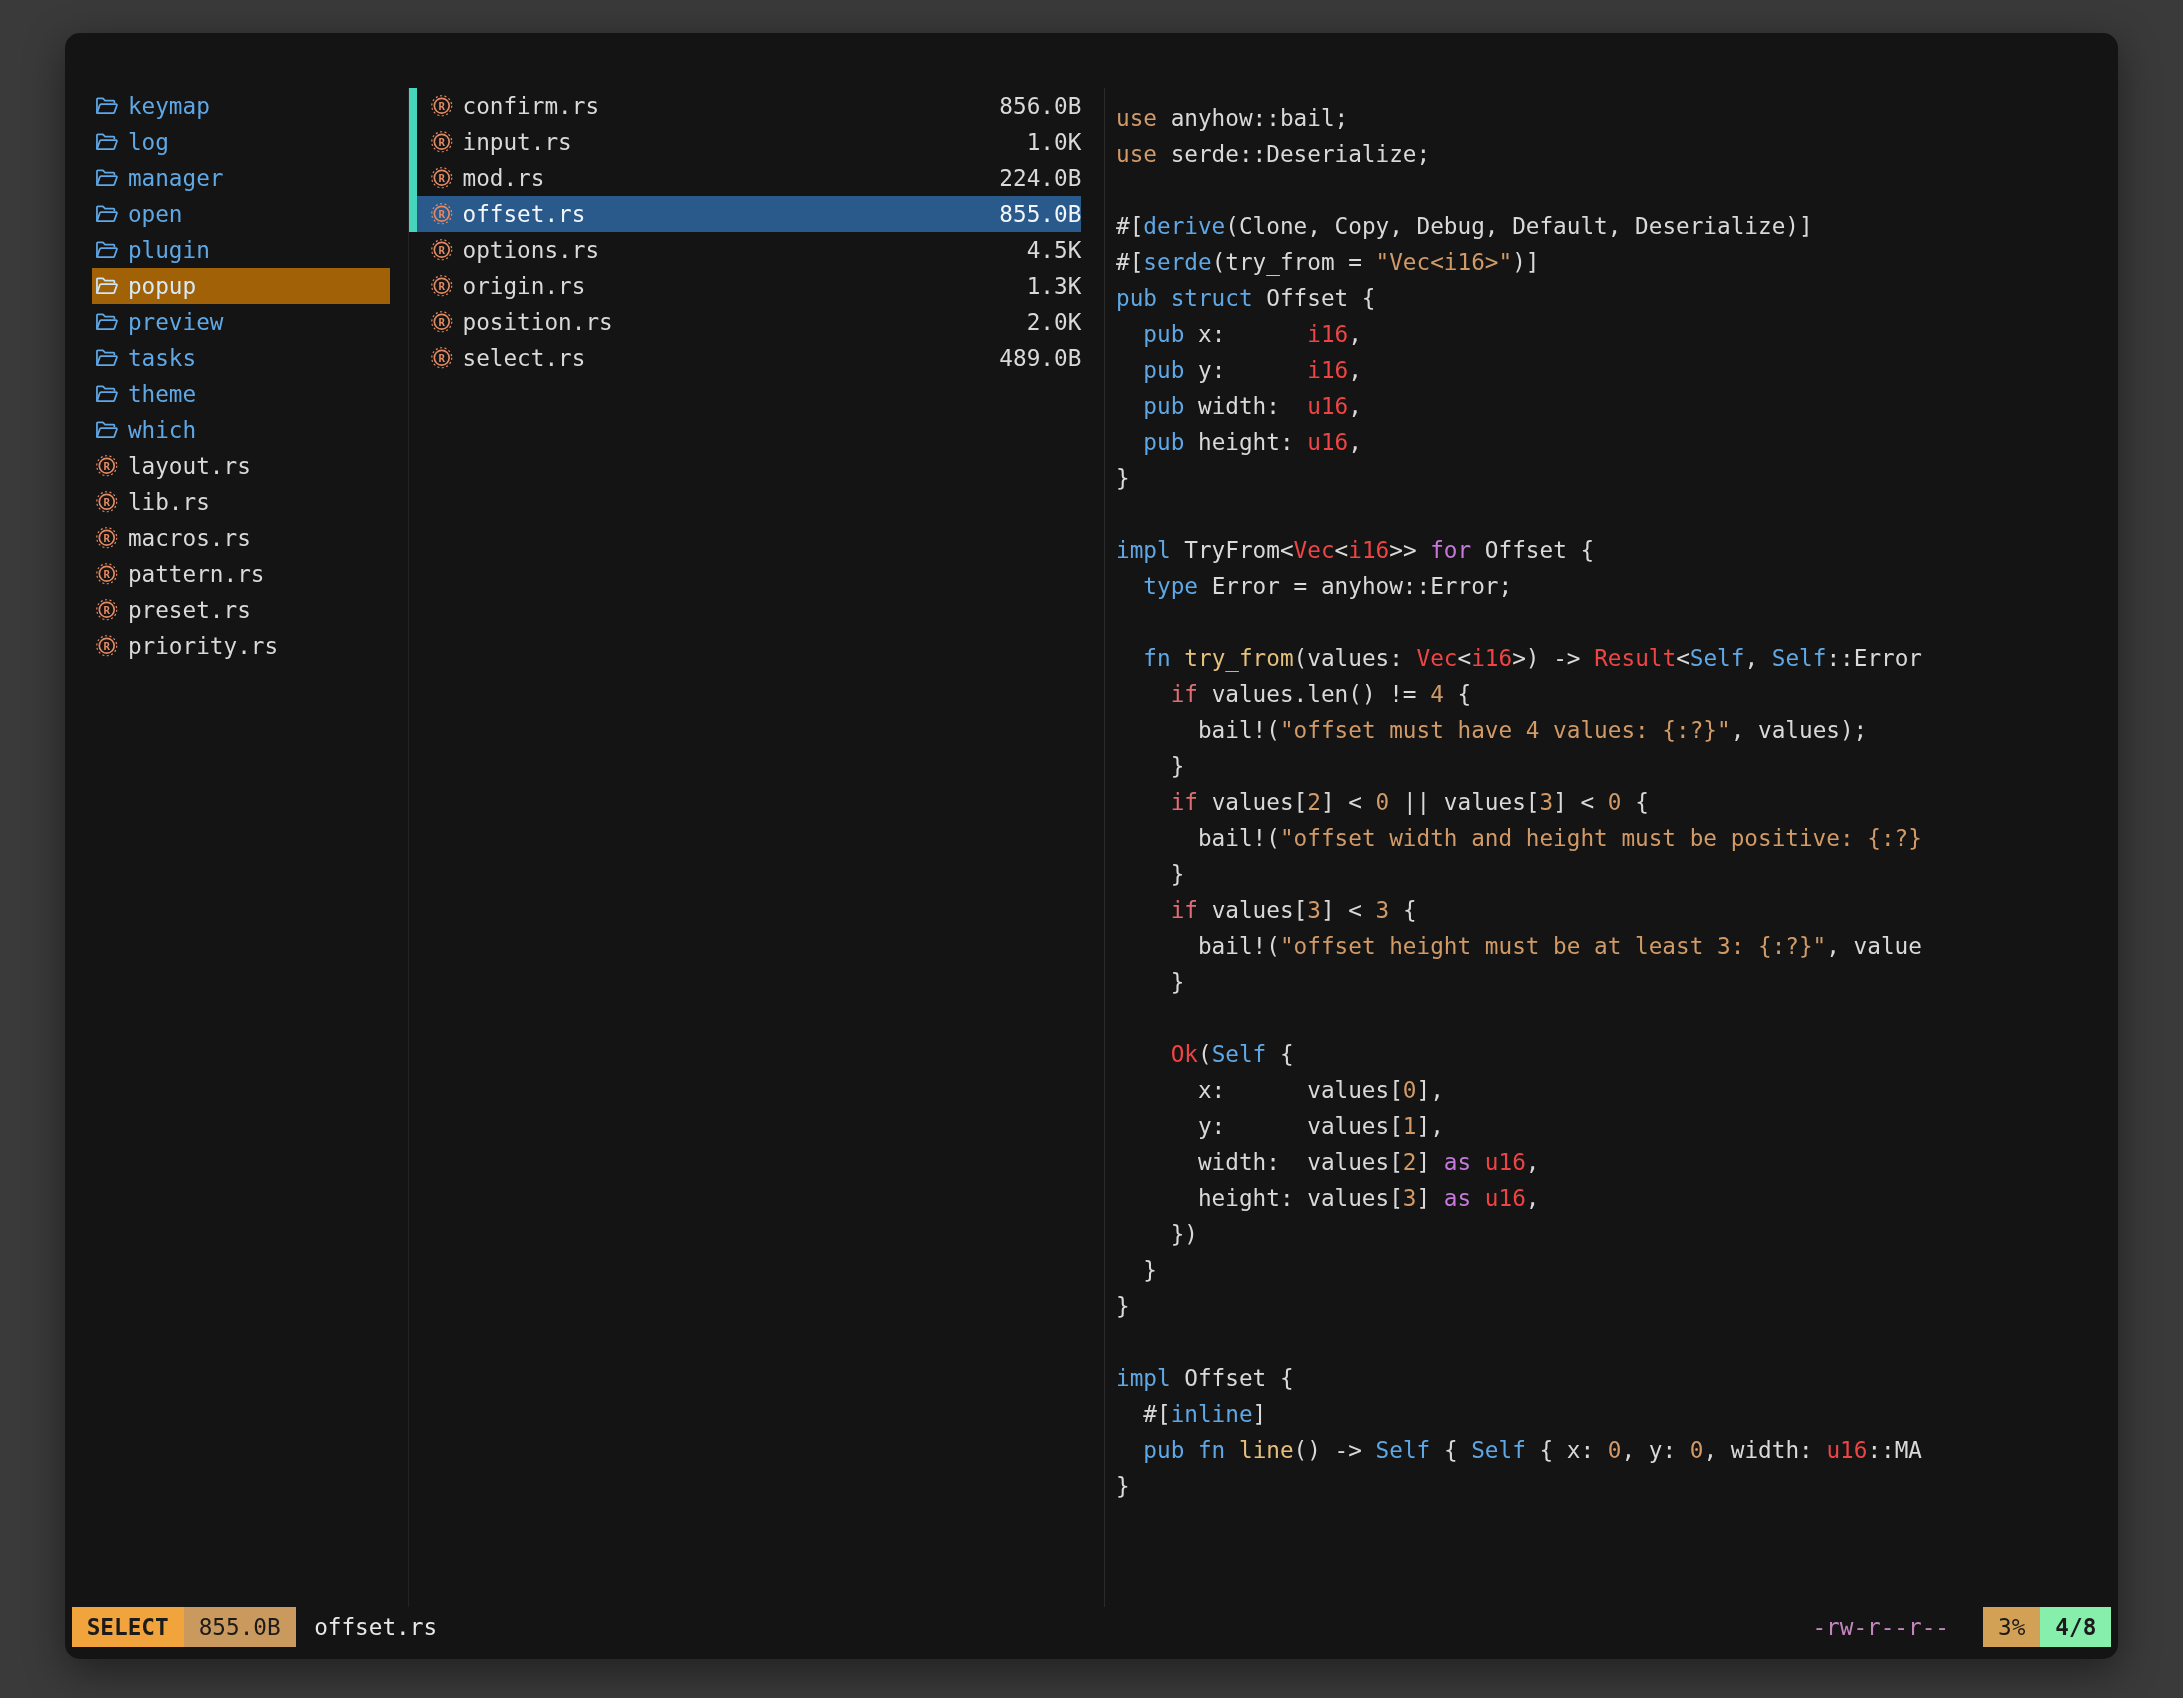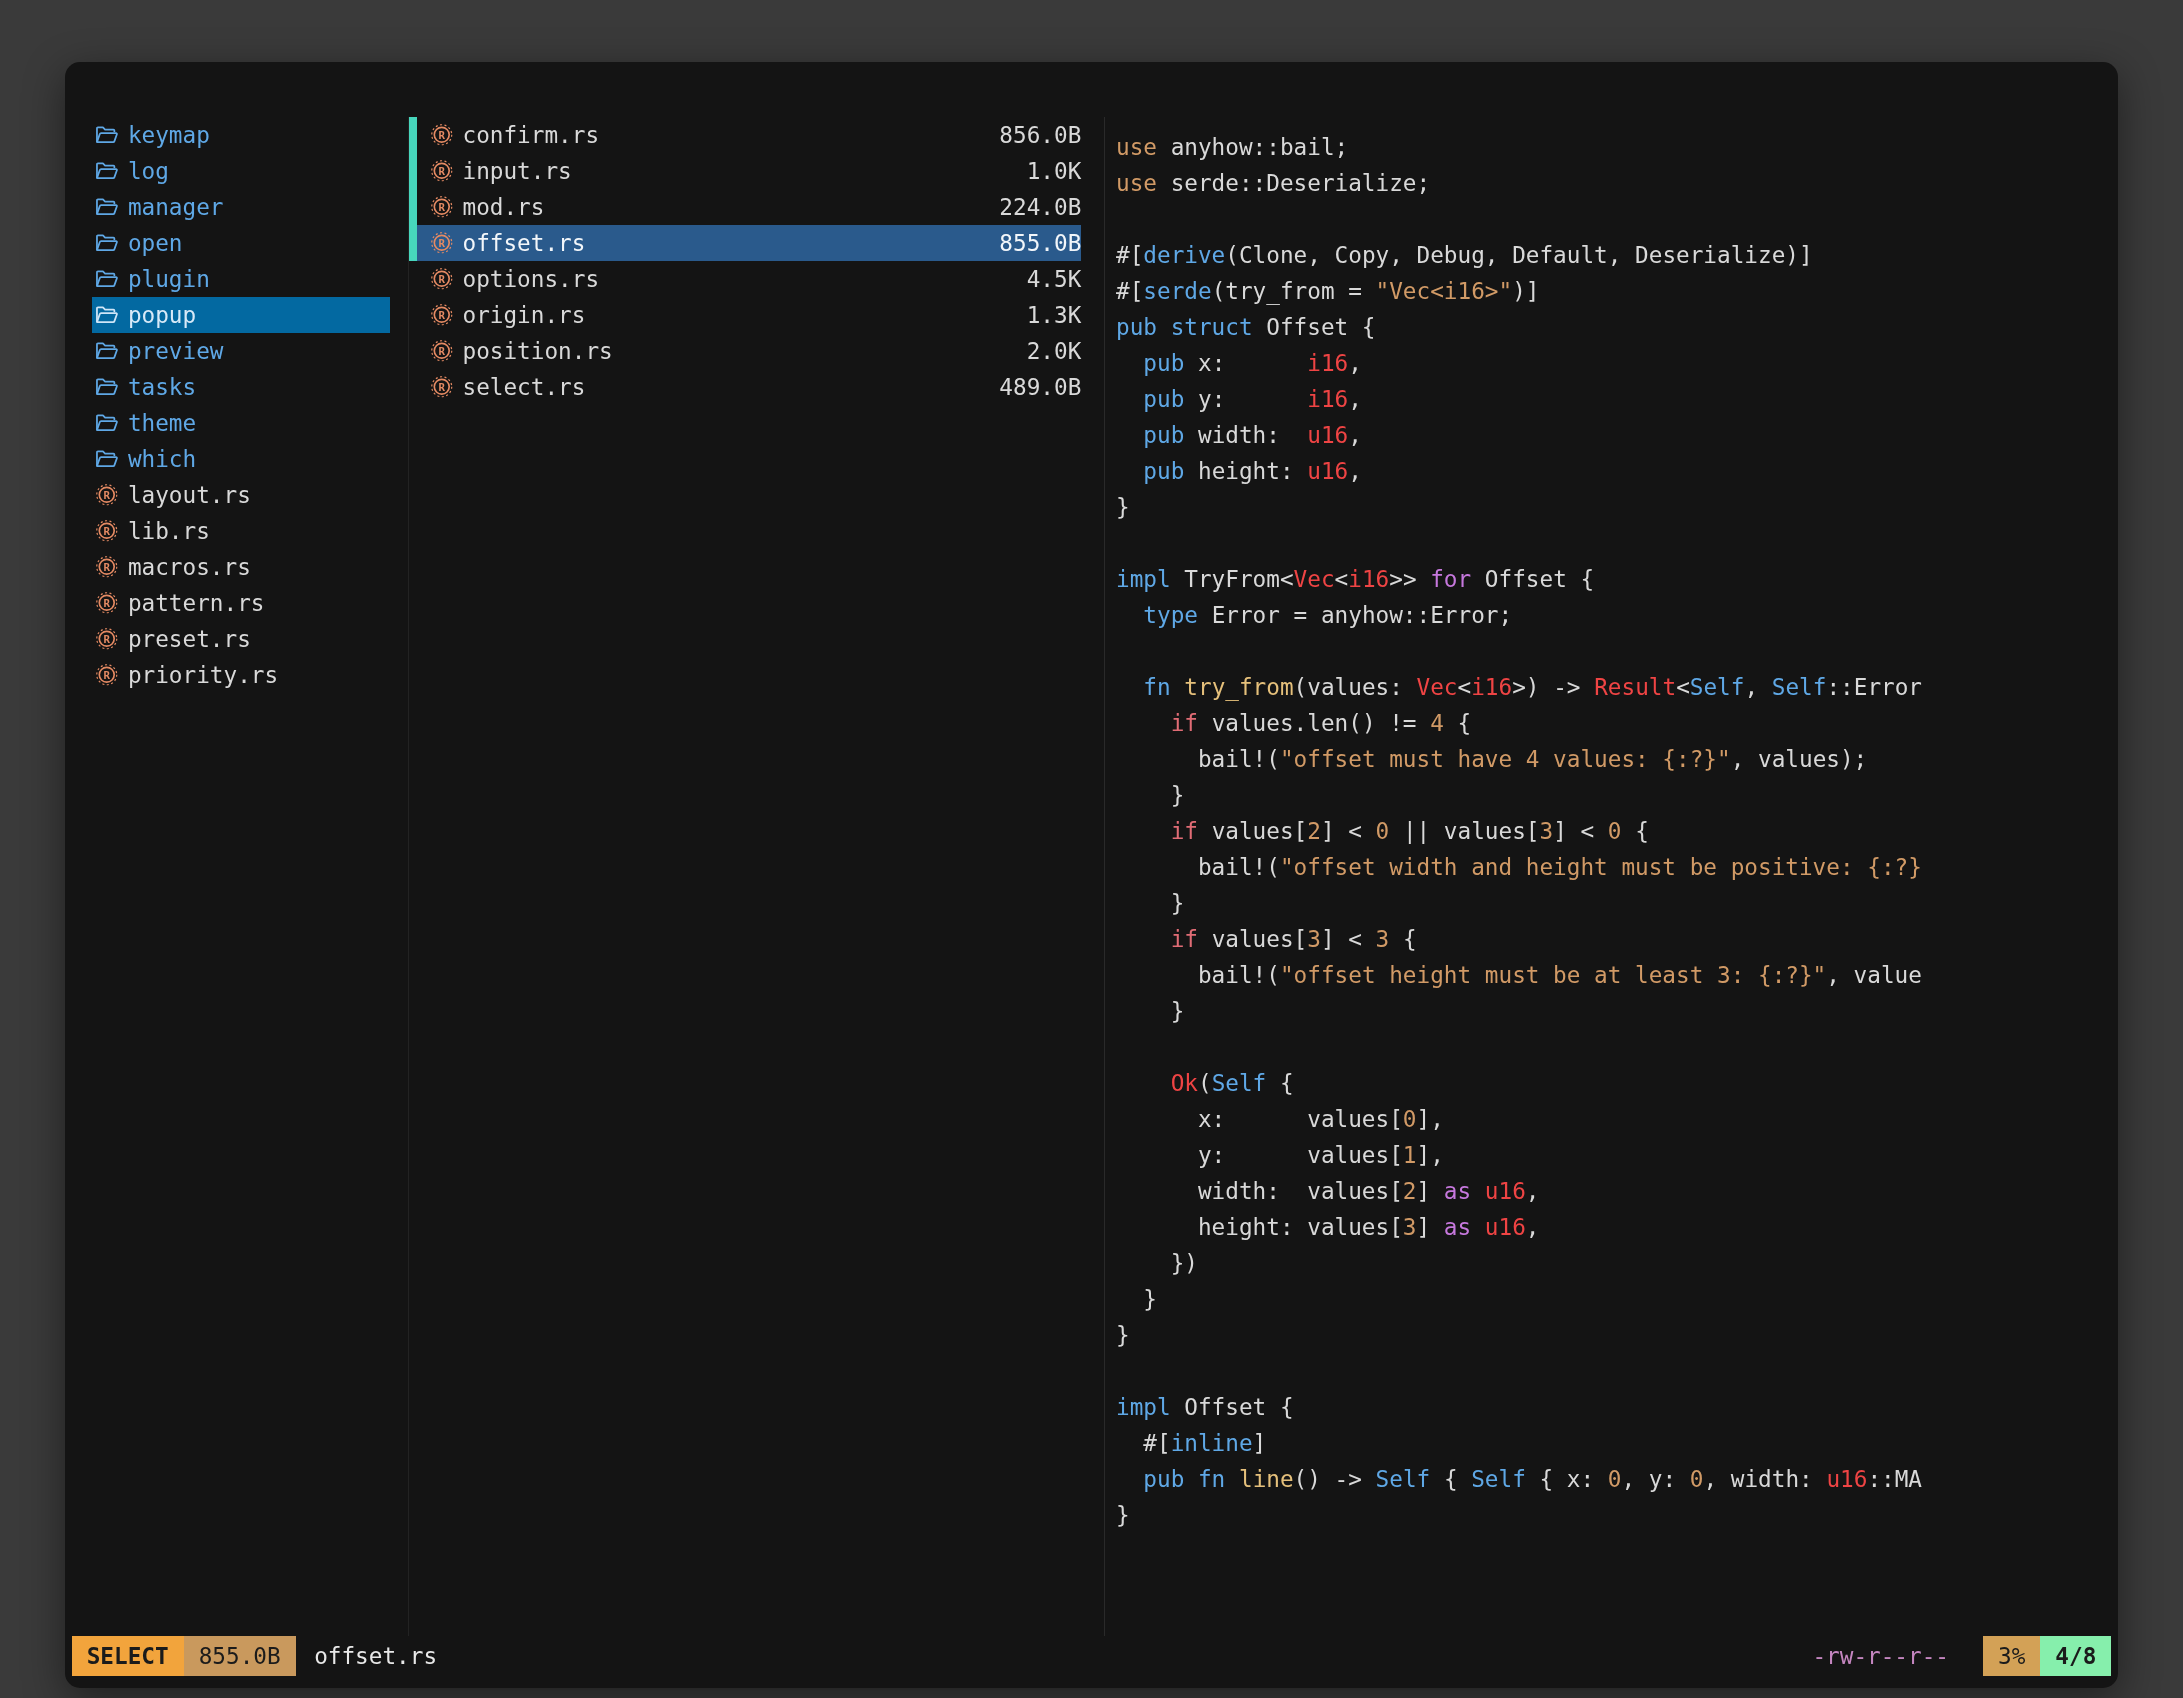--- a/index.html
+++ b/index.html
@@ -1,35 +1,35 @@
 <!DOCTYPE html>
 <html style="font-size:13.4px"><head>
 <meta charset="utf-8">
 <style>
   * { margin:0; padding:0; box-sizing:border-box; }
   html,body { width:2183px; height:1698px; background:#3a3a3a; font-family:"DejaVu Sans Mono", monospace; }
   .desktop { position:relative; width:2183px; height:1698px; background:#3a3a3a; overflow:hidden; }
   .terminal {
-    position:absolute; left:65px; top:62px; width:2053px; height:1626px;
+    position:absolute; left:65px; top:33px; width:2053px; height:1626px;
     background:#141414; border-radius:15px; overflow:hidden;
     box-shadow:0 11.7px 42px rgba(0,0,0,0.45);
     display:flex; flex-direction:column;
   }
   .panes { flex:1; display:flex; padding-top:55px; min-height:0; }
   .pane { min-height:0; }
   .pane-parent { width:343px; flex-shrink:0; padding-left:27px; }
   .pane-current { width:696px; flex-shrink:0; border-left:0.8px solid #232323; }
   .pane-preview { flex:1; border-left:0.8px solid #2a2a2a; padding-left:11px; padding-top:11.7px; overflow:hidden; }
 
   
   .prow { height:36px; display:flex; align-items:center; font-size:22.7px; color:#d9d9d9;
           margin-right:18.5px; padding-left:2.5px; cursor:default; }
   .prow .label { white-space:pre; }
   .prow.is-folder .label { color:#5fa8e6; }
-  .prow.sel { background:#0369a1; }
+  .prow.sel { background:#a16207; }
   .prow.sel .label { color:#d8eaf8; }
   .prow.sel .folder-icon { color:#cfe6f8; }
 
   
   .crow { height:36px; display:flex; align-items:stretch; font-size:22.7px; color:#d9d9d9; }
   .marker { width:8.4px; flex-shrink:0; background:transparent; }
   .crow.marked .marker { background:#47d6bc; }
   .row-body { flex:1; display:flex; align-items:center; margin-right:22.7px; padding-left:11.7px; min-width:0; }
   .crow.sel .row-body { background:#2a5a8c; }
   .crow.sel .fname, .crow.sel .fsize { color:#f2f6fa; }

